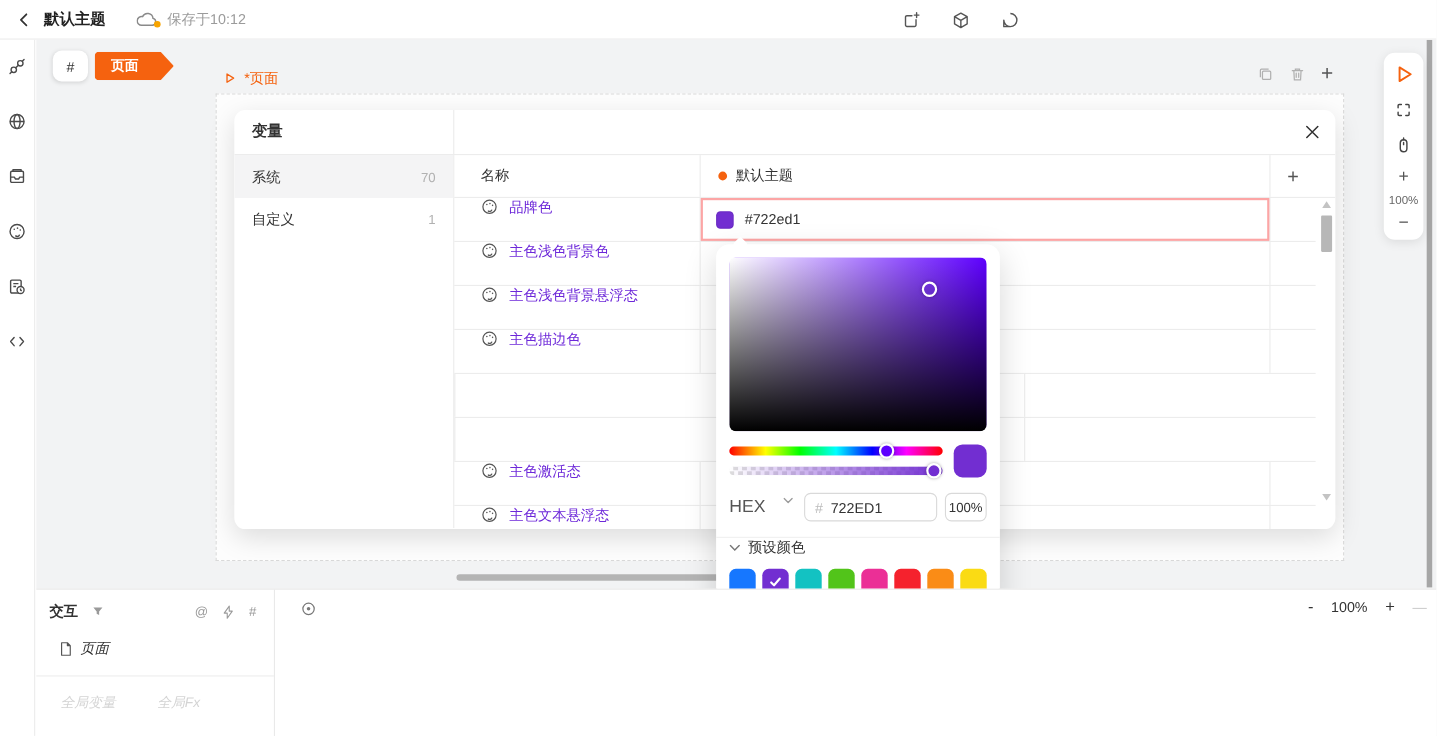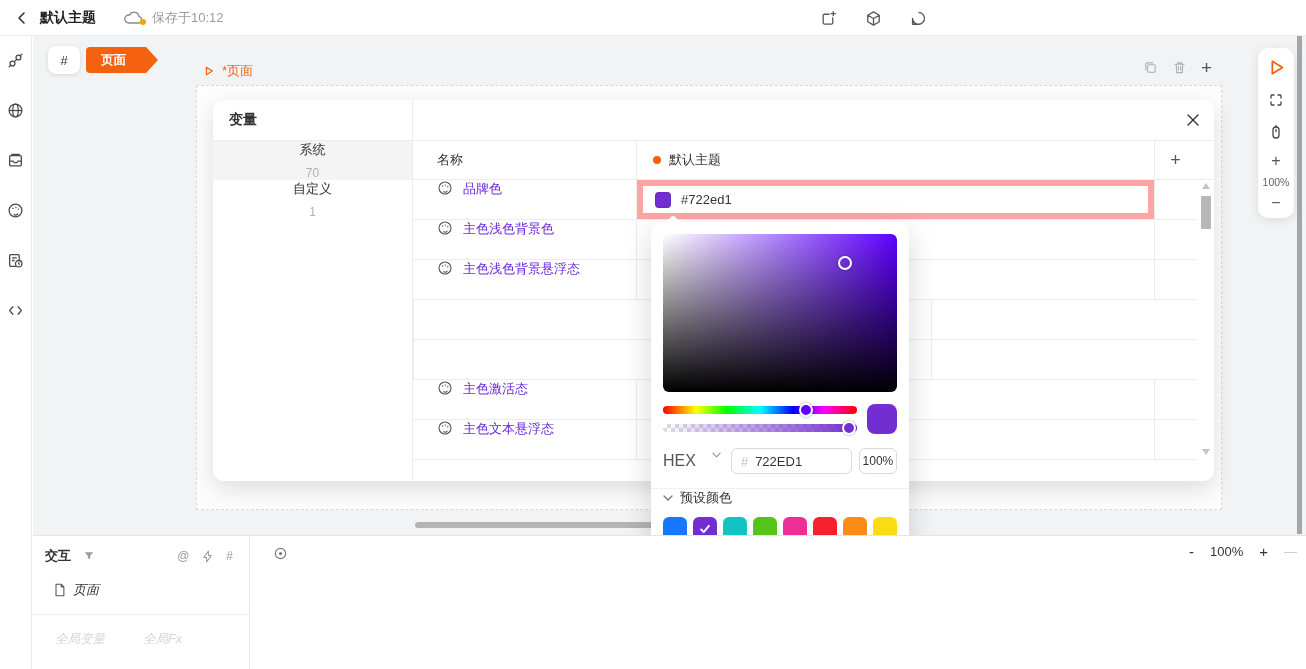--- a/index.html
+++ b/index.html
@@ -45,36 +45,36 @@
   
   .modal { position:absolute; left:180px; top:64px; width:1001px; height:381px; background:#fff; border-radius:10px;
            box-shadow:0 8px 24px rgba(0,0,0,.13); overflow:hidden; z-index:10; }
   .modal-header { height:41px; border-bottom:1px solid #ececec; display:flex; position:relative; }
   .modal-header .hd-left { width:200px; border-right:1px solid #ececec; display:flex; align-items:center; padding-left:16px;
                            font-size:14px; font-weight:bold; color:#333; }
   .modal-close { position:absolute; right:14px; top:13px; cursor:pointer; }
   .modal-body { display:flex; height:339px; }
   .groups { width:200px; border-right:1px solid #ececec; }
   .group-row { height:39px; display:flex; align-items:center; justify-content:space-between; padding:0 16px;
-               font-size:13px; color:#333; cursor:pointer;flex-direction:column; }
+               font-size:13px; color:#333; cursor:pointer; }
   .group-row.sel { background:#f4f4f5; }
   .group-row .cnt { font-size:12px; color:#b1b1b1; }
   .vtable { flex:1; position:relative; }
   .thead { height:39px; border-bottom:1px solid #ececec; display:flex; }
   .th-name { width:223px; display:flex; align-items:center; padding-left:24px; font-size:13px; color:#333; }
   .th-theme { width:518px; border-left:1px solid #ececec; display:flex; align-items:center; padding-left:16px;
               gap:8px; font-size:13px; color:#333; }
   .th-theme .odot { width:8px; height:8px; border-radius:50%; background:#f5620f; }
   .th-add { width:42px; border-left:1px solid #ececec; display:flex; align-items:center; justify-content:center;
             font-size:18px; color:#555; font-weight:300; cursor:pointer; }
   .vrow { height:40px; border-bottom:1px solid #ececec; display:flex; width:783px; }
   .vr-name { width:223px; display:flex; align-items:flex-start; padding-left:24px; gap:10px; font-size:13px; color:#6d28d9; }
   .vr-cell { width:518px; border-left:1px solid #ececec; position:relative; }
   .vr-add { width:42px; border-left:1px solid #ececec; }
-  .sel-cell { position:absolute; inset:0; border:6px solid #fca5a5; display:flex; align-items:center; padding-left:12px; cursor:text; }
+  .sel-cell { position:absolute; inset:0; border:2px solid #fca5a5; display:flex; align-items:center; padding-left:12px; cursor:text; }
   .sel-cell .sw { width:16px; height:16px; border-radius:4px; box-shadow:inset 0 0 0 1px rgba(0,0,0,.08); cursor:pointer; }
   .sel-cell .hex { margin-left:10px; font-size:13px; color:#333; }
   .tbl-scroll { position:absolute; right:2px; top:42px; width:12px; height:272px; }
   .tbl-scroll .arr-up, .tbl-scroll .arr-dn { position:absolute; left:2px; width:0; height:0;
       border-left:4px solid transparent; border-right:4px solid transparent; }
   .arr-up { top:0; border-bottom:6px solid #c3c3c3; }
   .arr-dn { bottom:0; border-top:6px solid #c3c3c3; }
   .tbl-thumb { position:absolute; left:1px; top:13px; width:10px; height:33px; background:#b7b7b7; border-radius:1px; cursor:pointer; }
 
   
@@ -321,20 +321,34 @@
                   <circle cx="8.4" cy="5.1" r="0.7" fill="#555" stroke="none"></circle>
                   <circle cx="10.8" cy="6.7" r="0.7" fill="#555" stroke="none"></circle>
                   <path d="M10.2 10.6 a2 2 0 0 1 -3.6 .8"></path>
                 </svg>
                 <span>主色浅色背景悬浮态</span>
               </div>
             <div class="vr-cell"></div>
               <div class="vr-add"></div>
           </div>
           <div class="vrow">
+            <div class="vr-name">
+                <svg width="16" height="16" viewBox="0 0 16 16" fill="none" stroke="#555" stroke-width="1.1">
+                  <circle cx="8" cy="8" r="6"></circle>
+                  <circle cx="5.6" cy="6" r="0.7" fill="#555" stroke="none"></circle>
+                  <circle cx="8.4" cy="5.1" r="0.7" fill="#555" stroke="none"></circle>
+                  <circle cx="10.8" cy="6.7" r="0.7" fill="#555" stroke="none"></circle>
+                  <path d="M10.2 10.6 a2 2 0 0 1 -3.6 .8"></path>
+                </svg>
+                <span>主色描边色</span>
+              </div>
+            <div class="vr-cell"></div>
+              <div class="vr-add"></div>
+          </div>
+          <div class="vrow">
             <div class="vr-cell"></div>
               <div class="vr-add"></div>
           </div>
           <div class="vrow">
             <div class="vr-cell"></div>
               <div class="vr-add"></div>
           </div>
           <div class="vrow">
             <div class="vr-name">
                 <svg width="16" height="16" viewBox="0 0 16 16" fill="none" stroke="#555" stroke-width="1.1">

